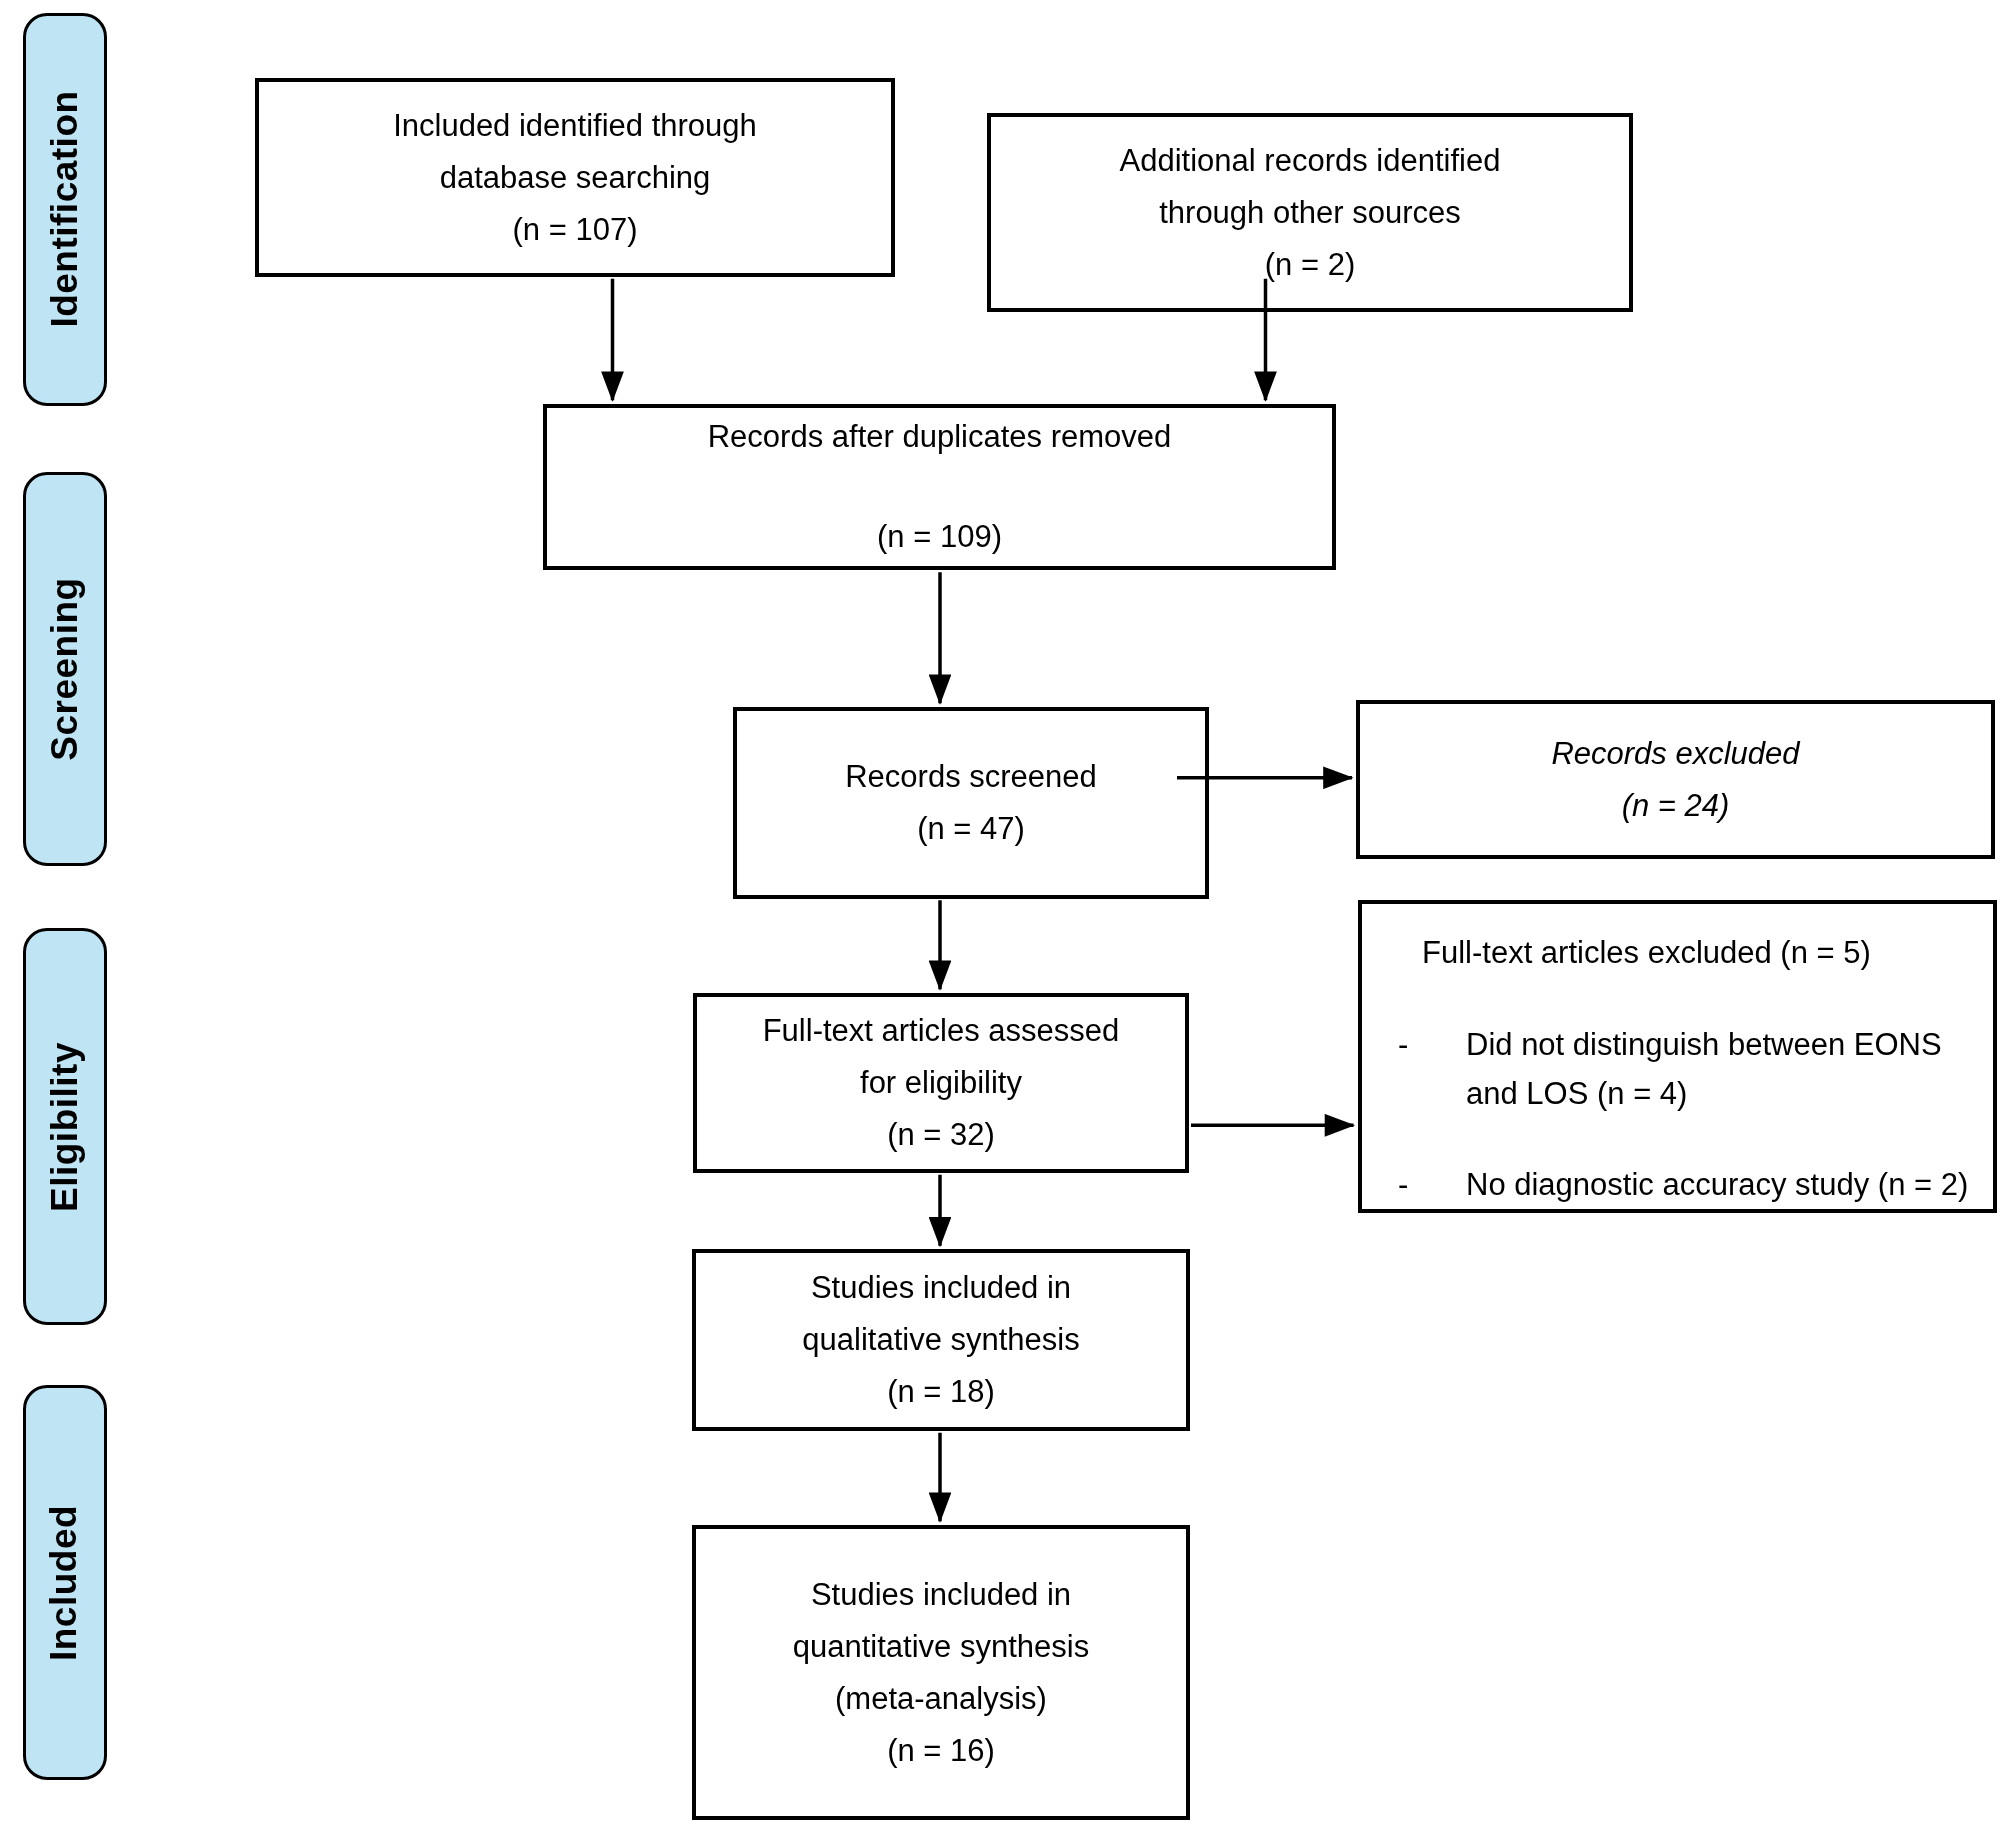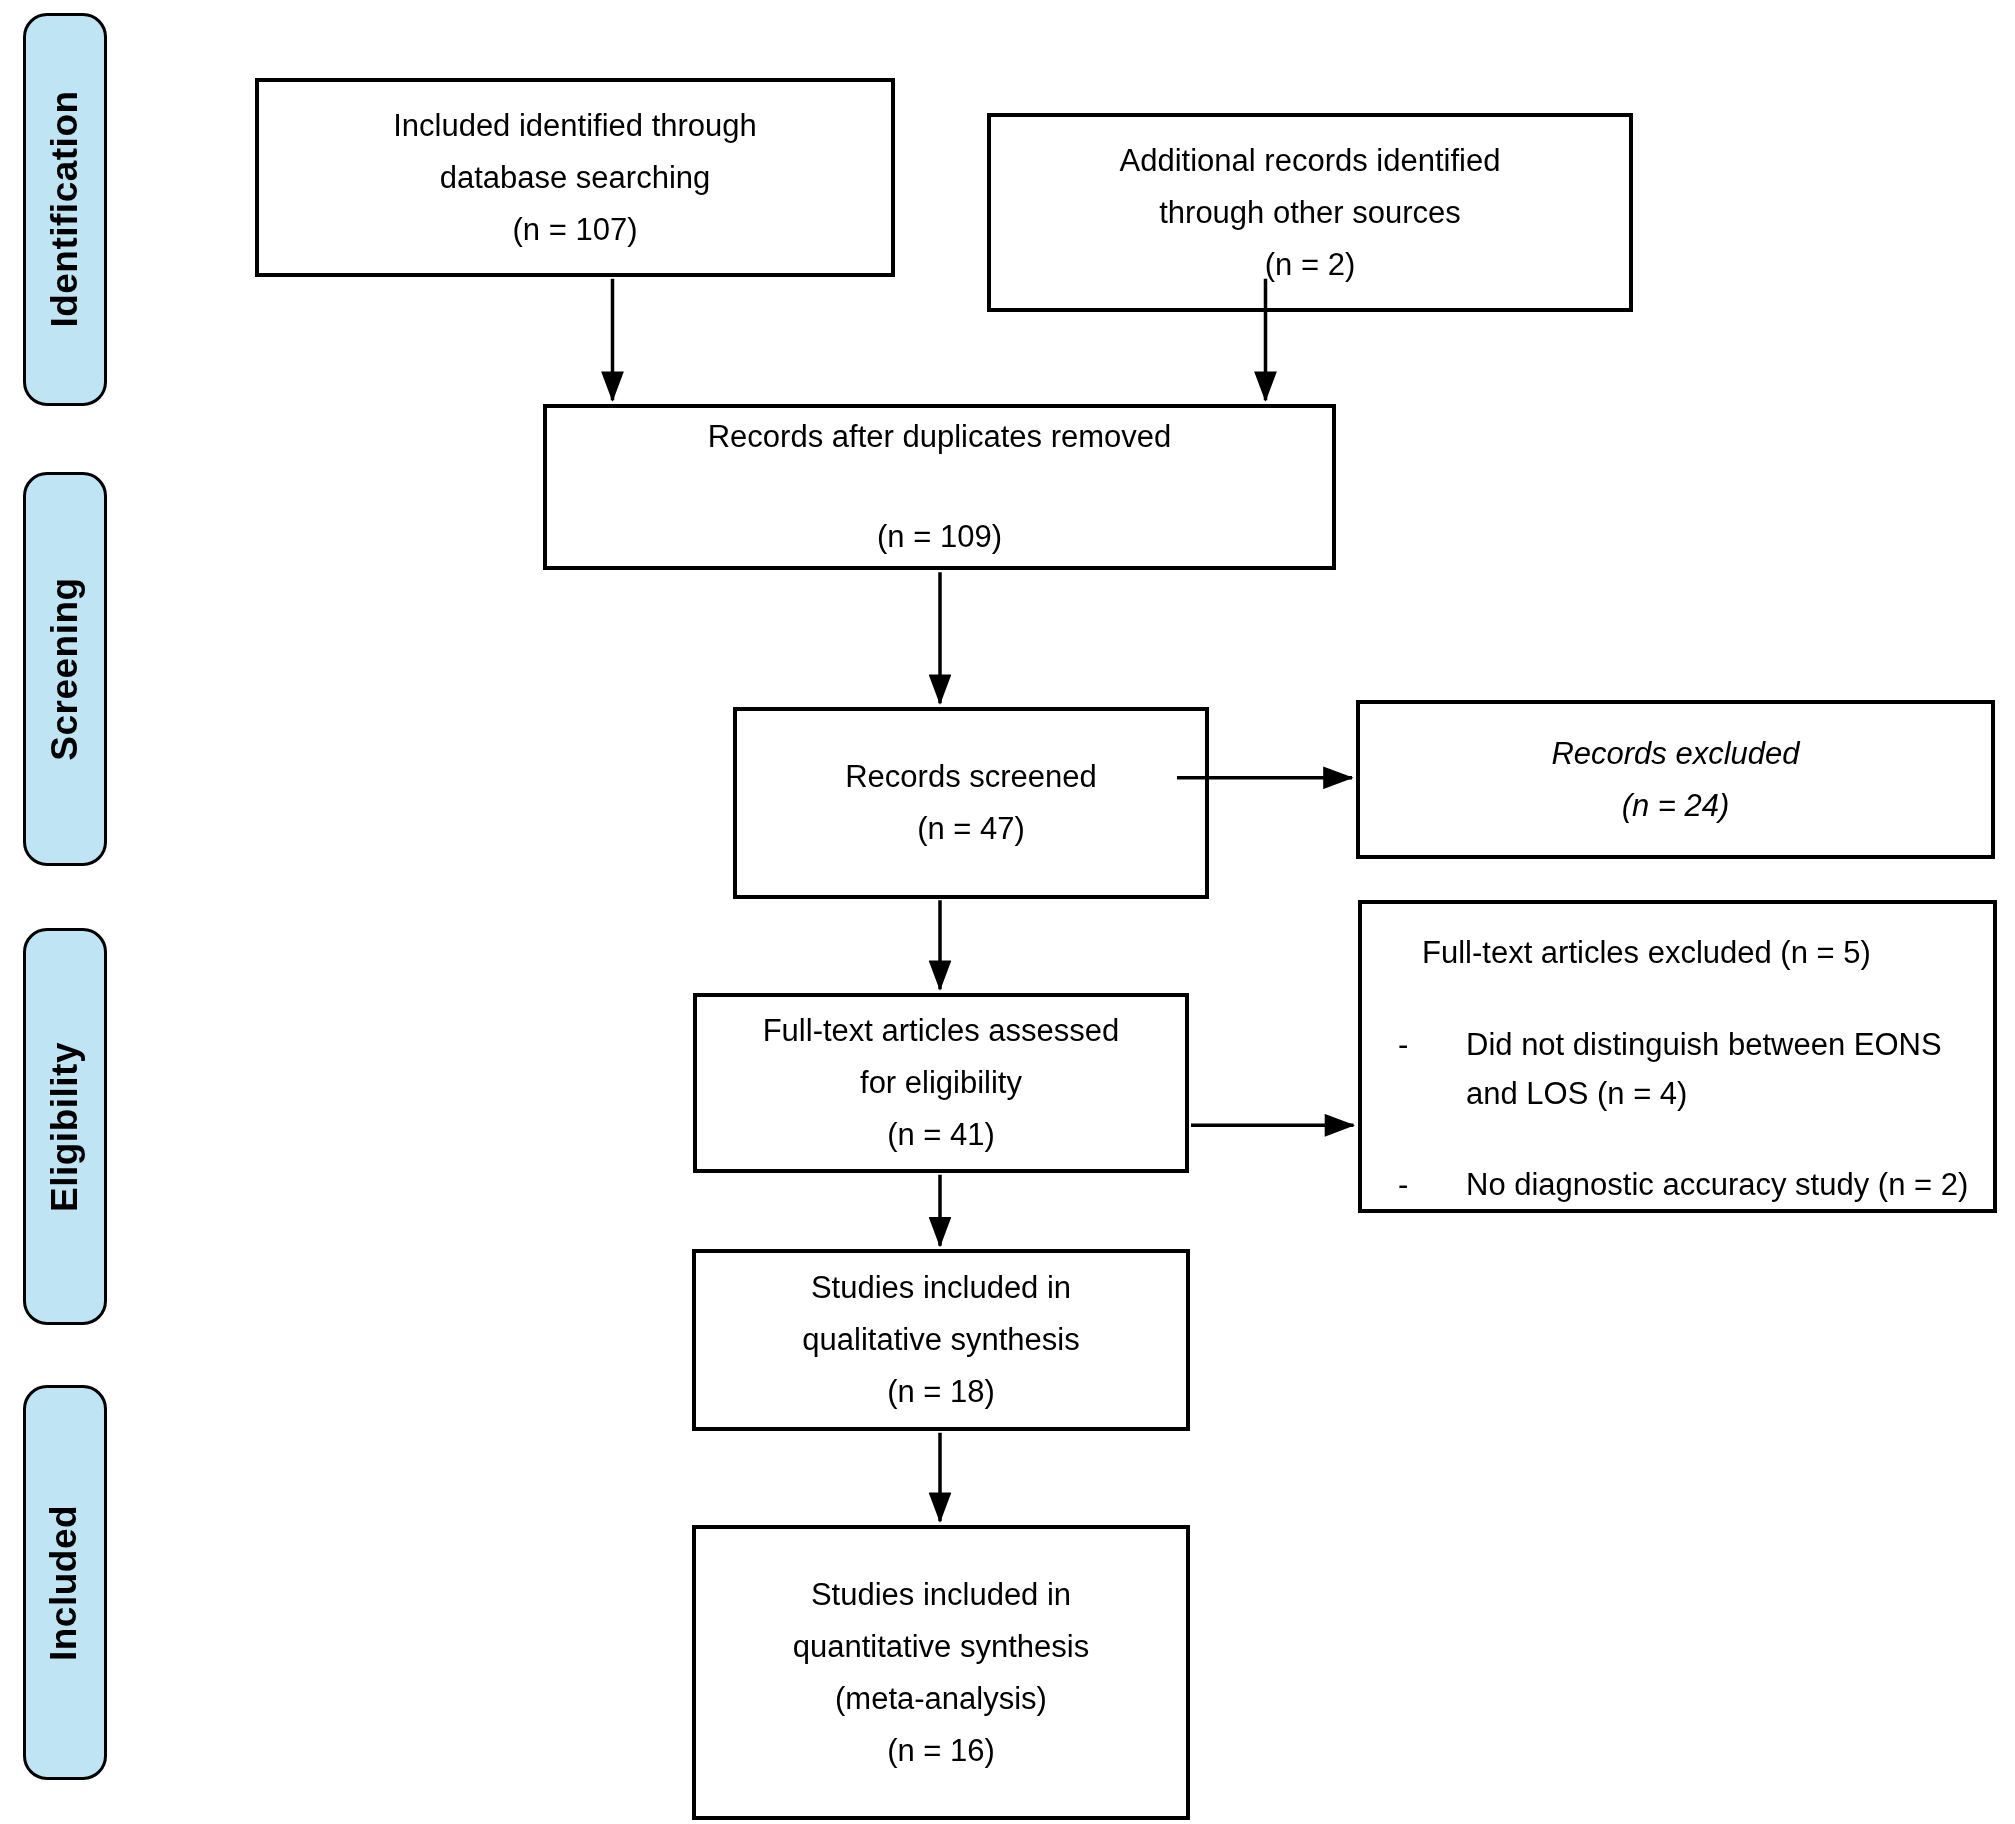--- a/index.html
+++ b/index.html
@@ -119,21 +119,21 @@
   </div>
 
   <div class="fbox" style="left:1356px;top:700px;width:639px;height:159px;font-style:italic;">
     <div class="bline">Records excluded</div>
     <div class="bline">(n = 24)</div>
   </div>
 
   <div class="fbox" style="left:693px;top:993px;width:496px;height:180px;">
     <div class="bline">Full-text articles assessed</div>
     <div class="bline">for eligibility</div>
-    <div class="bline">(n = 41)</div>
+    <div class="bline">(n = 32)</div>
   </div>
 
   <div class="fbox listbox" style="left:1358px;top:900px;width:639px;height:313px;">
     <div class="heading">Full-text articles excluded (n = 5)</div>
     <div class="bullet">
       <span class="dash">-</span>
       <span class="btext">Did not distinguish between EONS and LOS (n = 4)</span>
     </div>
     <div class="bullet">
       <span class="dash">-</span>

